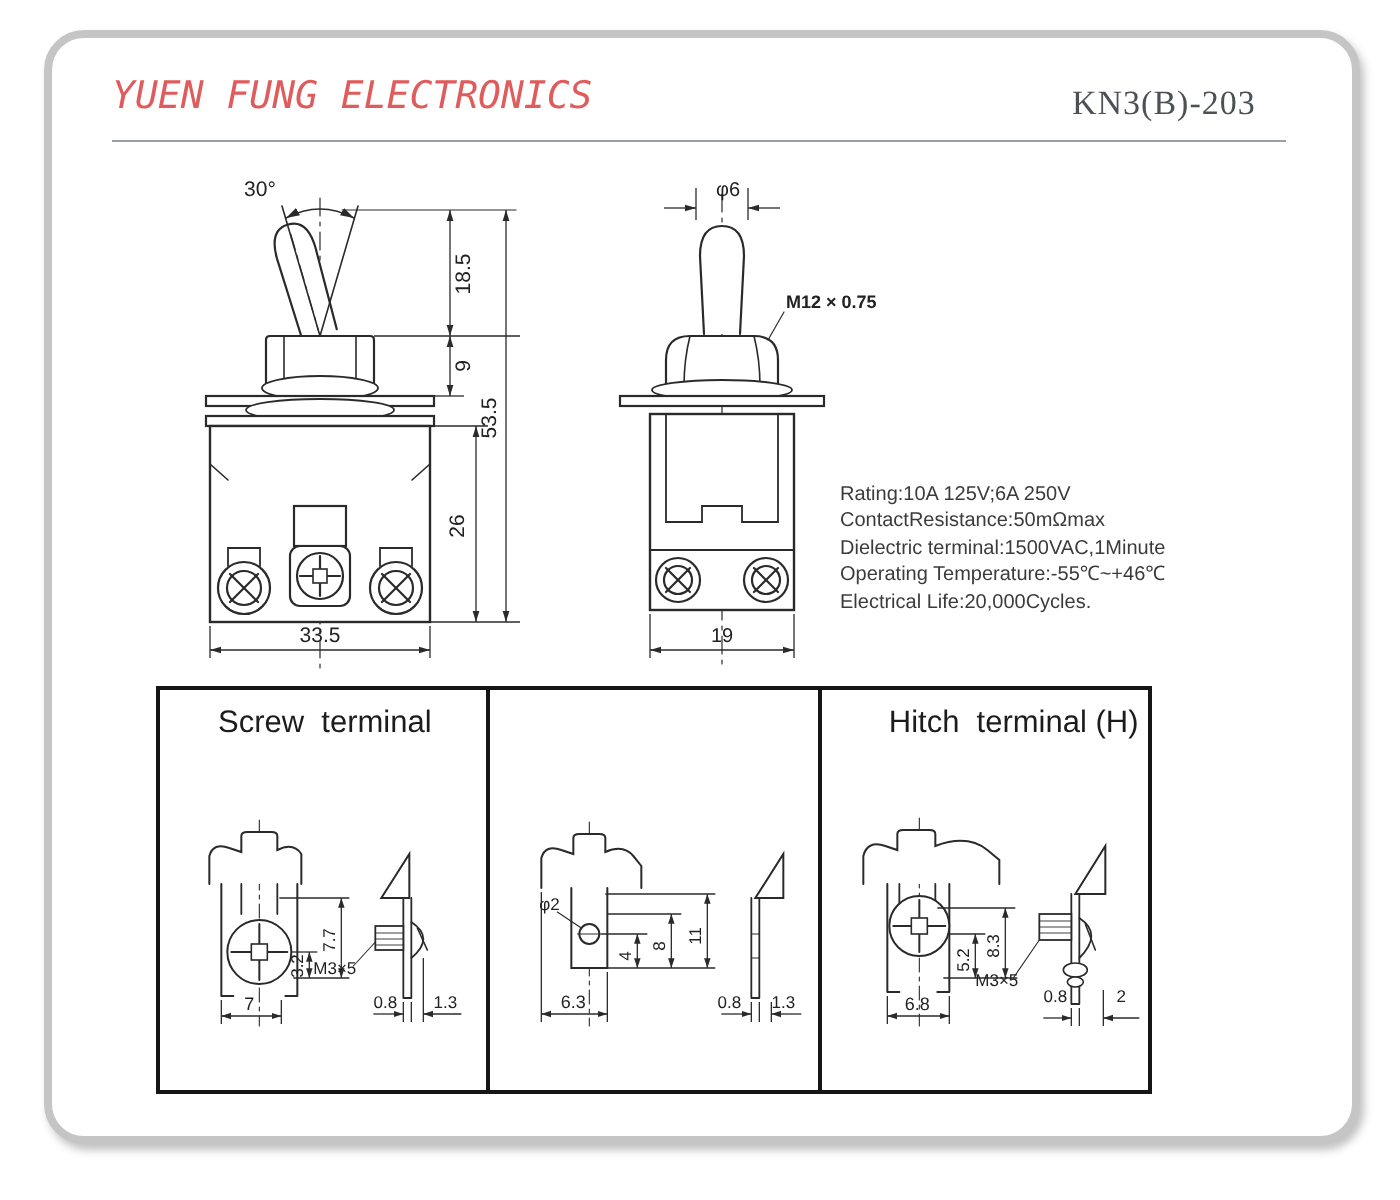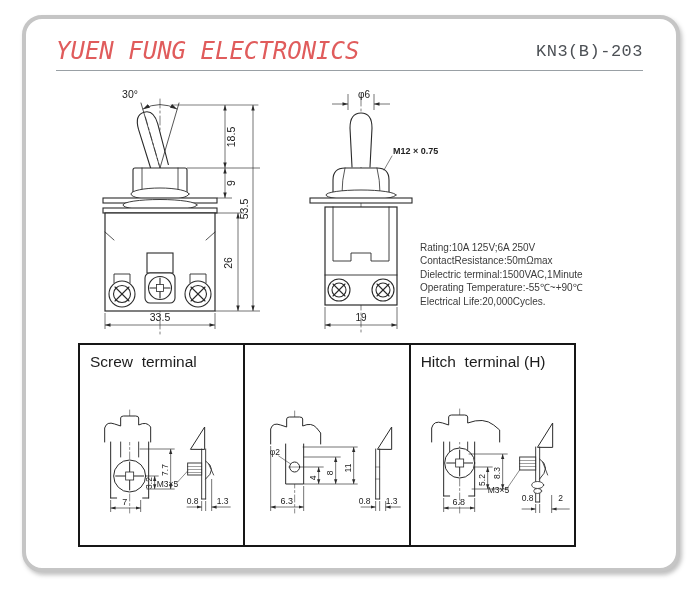--- a/index.html
+++ b/index.html
@@ -8,34 +8,34 @@
     --tblborder:#161616;
   }
   html,body{margin:0;padding:0;background:#fff;}
   .stage{position:relative;width:700px;height:600px;overflow:hidden;
          font-family:"Liberation Sans",sans-serif;background:#fff;}
   .card{position:absolute;left:22px;top:15px;width:650px;height:549px;
         background:#fff;border:4px solid #c5c5c5;border-radius:20px;
         box-shadow:2px 3px 4px rgba(90,90,90,.38);}
   .company{position:absolute;left:56px;top:37px;
            font-family:"DejaVu Sans Mono",monospace;font-style:italic;
-           font-size:24px;color:var(--accent);white-space:pre;}
+           font-size:19px;color:var(--accent);white-space:pre;}
   .model{position:absolute;left:536px;top:42px;
-         font-family:Liberation Mono, monospace;font-size:17px;
+         font-family:Liberation Serif, serif;font-size:17px;
          color:#4d5156;letter-spacing:.5px;}
   .rule{position:absolute;left:56px;top:70px;width:587px;height:1px;
         background:#99a0a5;}
   .fv{position:absolute;left:70px;top:83px;}
   .sv{position:absolute;left:295px;top:83px;}
   .specs{position:absolute;left:420px;top:241px;width:272px;
          font-size:10px;line-height:13.4px;color:#3b3b3b;}
   .tbl{position:absolute;left:78px;top:343px;width:494px;height:200px;
        border:2px solid var(--tblborder);display:flex;background:#fff;}
-  .cell{flex:1;position:relative;border-right:2px solid var(--tblborder);}
-  .cell:last-child{border-right:none;}
+  .cell{flex:1;position:relative;border-right:2px solid var(--tblborder);padding-left:19px;}
+  .cell:last-child{border-right:none;text-align:center;}
   .cellTitle{font-size:15.5px;color:#1c1c1c;padding:8px 0 0 10px;
              white-space:pre;}
   .cellSvg{position:absolute;left:0;top:22px;width:100%;height:172px;}
   svg{overflow:visible;}
   .ln{stroke:var(--line);fill:none;stroke-linecap:round;}
   .dim{stroke:var(--line);fill:none;stroke-width:.65;}
   .arr{fill:var(--line);}
   .dimtxt{fill:#222;font-family:"Liberation Sans",sans-serif;}
 </style>
 </head>
@@ -152,21 +152,21 @@
       <text x="69" y="15" text-anchor="middle">φ6</text>
       <text x="98" y="71" font-size="9" font-weight="bold">M12 × 0.75</text>
       <text x="66" y="238" text-anchor="middle">19</text>
     </g>
   </svg>
 
   <div class="specs">
     <div>Rating:10A 125V;6A 250V</div>
     <div>ContactResistance:50mΩmax</div>
     <div>Dielectric terminal:1500VAC,1Minute</div>
-    <div>Operating Temperature:-55℃~+90℃</div>
+    <div>Operating Temperature:-55℃~+46℃</div>
     <div>Electrical Life:20,000Cycles.</div>
   </div>
 
   <div class="tbl">
 
     <div class="cell">
       <div class="cellTitle">Screw  terminal</div>
       <svg class="cellSvg" viewBox="0 0 162 172" preserveAspectRatio="xMidYMin meet">
         <defs>
           <marker id="m1" markerWidth="8" markerHeight="6" refX="7.5" refY="3" orient="auto-start-reverse">

